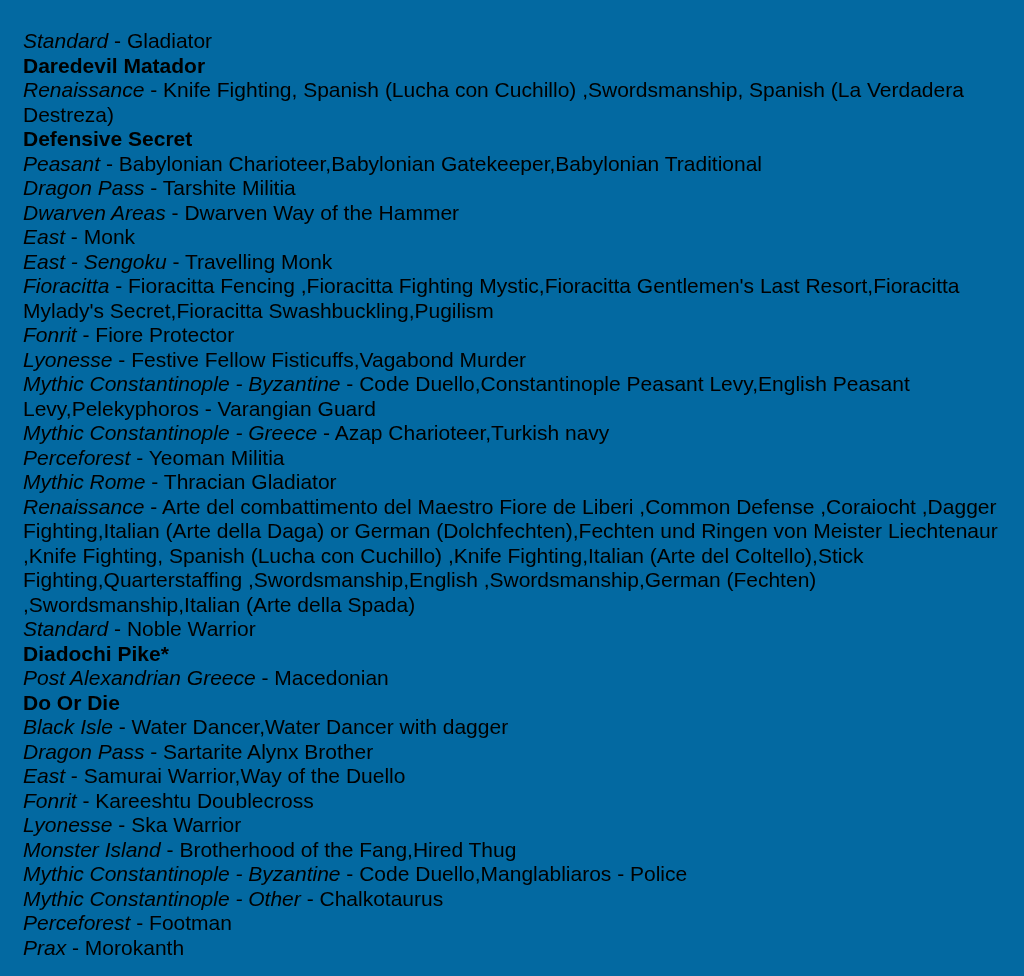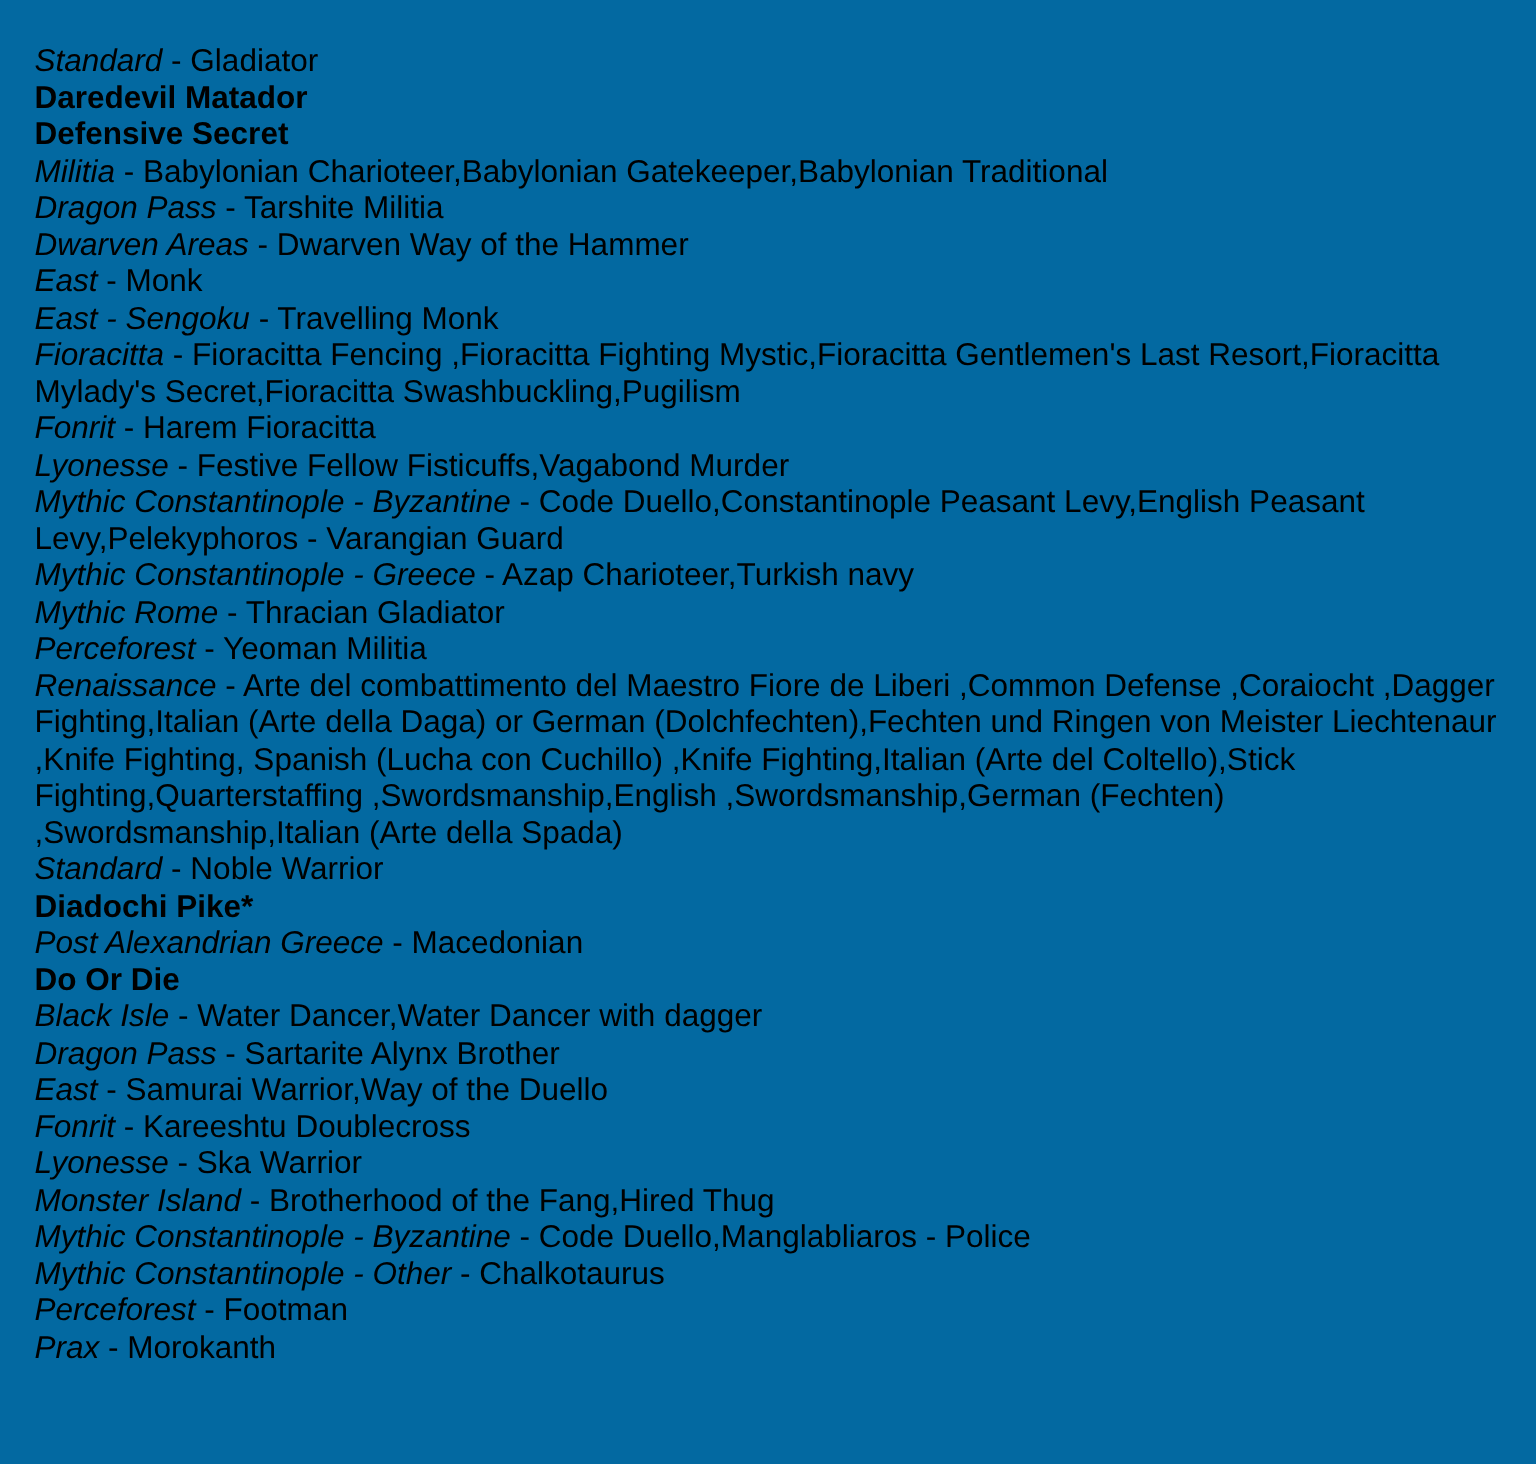--- a/index.html
+++ b/index.html
@@ -44,33 +44,34 @@
     font-style: normal;
   }
 </style>
 </head>
 <body>
 
 <div class="page">
   <div class="doc" id="doc">
       <p class="line entry"><span class="region">Standard</span><span class="sep"> - </span><span class="styles">Gladiator</span></p>
       <p class="line hdr"><span>Daredevil Matador</span></p>
+      <p class="line entry"><span class="region">Renaissance</span><span class="sep"> - </span><span class="styles">Knife Fighting, Spanish (Lucha con Cuchillo) ,Swordsmanship, Spanish (La Verdadera Destreza)</span></p>
       <p class="line hdr"><span>Defensive Secret</span></p>
-      <p class="line entry"><span class="region">Militia</span><span class="sep"> - </span><span class="styles">Babylonian Charioteer,Babylonian Gatekeeper,Babylonian Traditional</span></p>
+      <p class="line entry"><span class="region">Peasant</span><span class="sep"> - </span><span class="styles">Babylonian Charioteer,Babylonian Gatekeeper,Babylonian Traditional</span></p>
       <p class="line entry"><span class="region">Dragon Pass</span><span class="sep"> - </span><span class="styles">Tarshite Militia</span></p>
       <p class="line entry"><span class="region">Dwarven Areas</span><span class="sep"> - </span><span class="styles">Dwarven Way of the Hammer</span></p>
       <p class="line entry"><span class="region">East</span><span class="sep"> - </span><span class="styles">Monk</span></p>
       <p class="line entry"><span class="region">East - Sengoku</span><span class="sep"> - </span><span class="styles">Travelling Monk</span></p>
       <p class="line entry"><span class="region">Fioracitta</span><span class="sep"> - </span><span class="styles">Fioracitta Fencing ,Fioracitta Fighting Mystic,Fioracitta Gentlemen's Last Resort,Fioracitta Mylady's Secret,Fioracitta Swashbuckling,Pugilism</span></p>
-      <p class="line entry"><span class="region">Fonrit</span><span class="sep"> - </span><span class="styles">Harem Fioracitta</span></p>
+      <p class="line entry"><span class="region">Fonrit</span><span class="sep"> - </span><span class="styles">Fiore Protector</span></p>
       <p class="line entry"><span class="region">Lyonesse</span><span class="sep"> - </span><span class="styles">Festive Fellow Fisticuffs,Vagabond Murder</span></p>
       <p class="line entry"><span class="region">Mythic Constantinople - Byzantine</span><span class="sep"> - </span><span class="styles">Code Duello,Constantinople Peasant Levy,English Peasant Levy,Pelekyphoros - Varangian Guard</span></p>
       <p class="line entry"><span class="region">Mythic Constantinople - Greece</span><span class="sep"> - </span><span class="styles">Azap Charioteer,Turkish navy</span></p>
+      <p class="line entry"><span class="region">Perceforest</span><span class="sep"> - </span><span class="styles">Yeoman Militia</span></p>
       <p class="line entry"><span class="region">Mythic Rome</span><span class="sep"> - </span><span class="styles">Thracian Gladiator</span></p>
-      <p class="line entry"><span class="region">Perceforest</span><span class="sep"> - </span><span class="styles">Yeoman Militia</span></p>
       <p class="line entry"><span class="region">Renaissance</span><span class="sep"> - </span><span class="styles">Arte del combattimento del Maestro Fiore de Liberi ,Common Defense ,Coraiocht ,Dagger Fighting,Italian (Arte della Daga) or German (Dolchfechten),Fechten und Ringen von Meister Liechtenaur ,Knife Fighting, Spanish (Lucha con Cuchillo) ,Knife Fighting,Italian (Arte del Coltello),Stick Fighting,Quarterstaffing ,Swordsmanship,English ,Swordsmanship,German (Fechten) ,Swordsmanship,Italian (Arte della Spada)</span></p>
       <p class="line entry"><span class="region">Standard</span><span class="sep"> - </span><span class="styles">Noble Warrior</span></p>
       <p class="line hdr"><span>Diadochi Pike*</span></p>
       <p class="line entry"><span class="region">Post Alexandrian Greece</span><span class="sep"> - </span><span class="styles">Macedonian</span></p>
       <p class="line hdr"><span>Do Or Die</span></p>
       <p class="line entry"><span class="region">Black Isle</span><span class="sep"> - </span><span class="styles">Water Dancer,Water Dancer with dagger</span></p>
       <p class="line entry"><span class="region">Dragon Pass</span><span class="sep"> - </span><span class="styles">Sartarite Alynx Brother</span></p>
       <p class="line entry"><span class="region">East</span><span class="sep"> - </span><span class="styles">Samurai Warrior,Way of the Duello</span></p>
       <p class="line entry"><span class="region">Fonrit</span><span class="sep"> - </span><span class="styles">Kareeshtu Doublecross</span></p>
       <p class="line entry"><span class="region">Lyonesse</span><span class="sep"> - </span><span class="styles">Ska Warrior</span></p>

